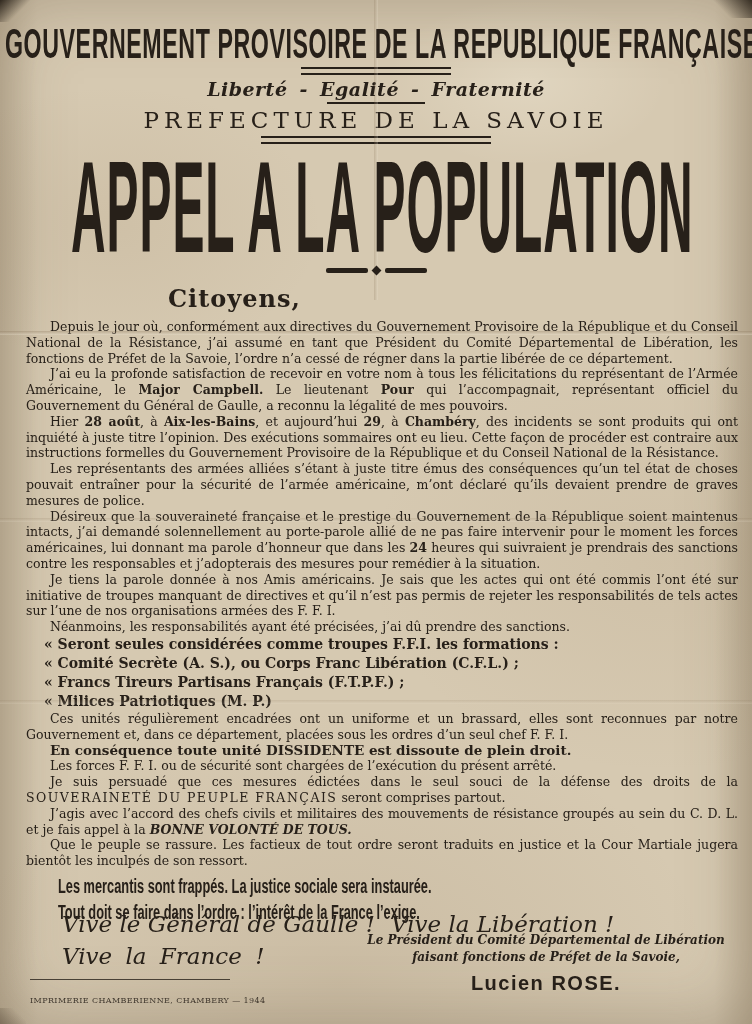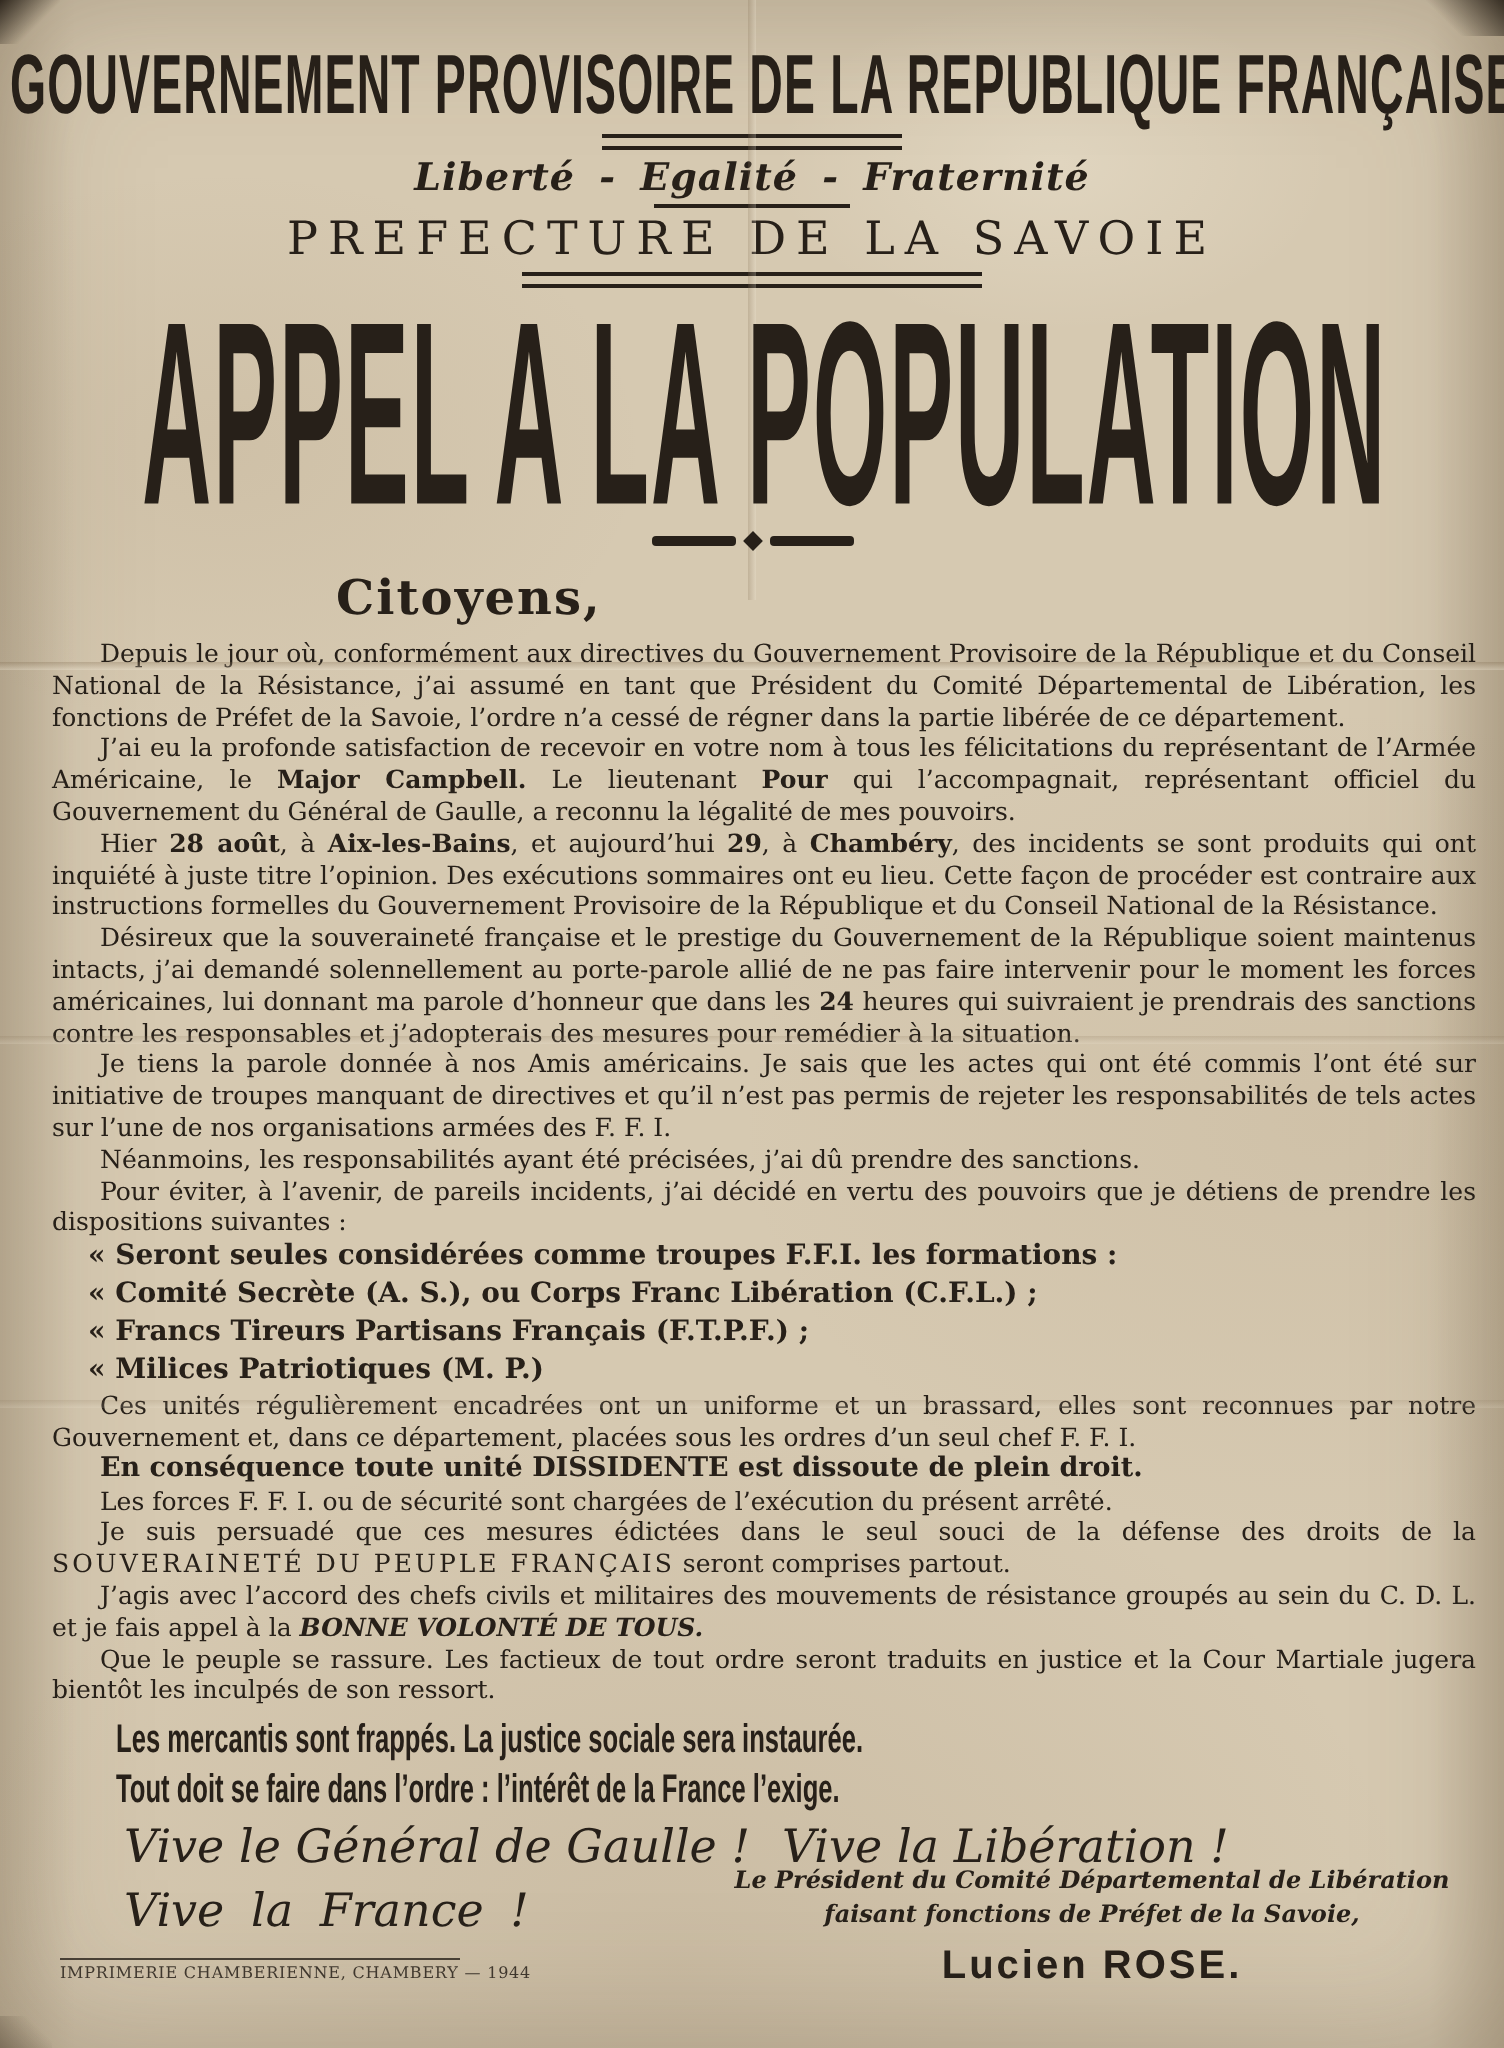--- a/index.html
+++ b/index.html
@@ -59,21 +59,21 @@
 
   .slogans{position:absolute;left:62px;top:910px;font-style:italic;}
   .slogan-row1{font-size:23px;line-height:28px;white-space:nowrap;}
   .slogan-gap{display:inline-block;width:16px;}
   .slogan-row2{font-size:23px;line-height:28px;margin-top:4px;word-spacing:6px;}
 
   .signature{position:absolute;left:355px;top:932px;width:382px;text-align:center;}
   .sig-role{font-style:italic;font-weight:700;font-size:12px;line-height:17px;}
   .sig-name{font-family:"Liberation Sans","DejaVu Sans",sans-serif;font-weight:700;font-size:20px;line-height:29px;margin-top:3px;letter-spacing:1.5px;}
 
-  .imprint{position:absolute;left:30px;top:979px;width:200px;border-top:1.5px solid rgba(39,32,25,0.8);padding-top:2px;text-align:center;font-size:8px;letter-spacing:0.4px;white-space:nowrap;color:rgba(39,32,25,0.85);}
+  .imprint{position:absolute;left:30px;top:979px;width:200px;border-top:1.5px solid rgba(39,32,25,0.8);padding-top:16px;text-align:center;font-size:8px;letter-spacing:0.4px;white-space:nowrap;color:rgba(39,32,25,0.85);}
 </style>
 </head>
 <body>
 
 <div class="page">
 
   <div class="corner-tl"></div>
   <div class="corner-tr"></div>
   <div class="corner-bl"></div>
   <div class="crease-v" style="left:374px;height:300px;"></div>
@@ -99,24 +99,24 @@
       <span class="diamond"></span>
       <span class="bar"></span>
     </div>
 
     <div class="salutation">Citoyens,</div>
 
     <div class="body-block">
         <p class="para"><span>Depuis le jour où, conformément aux directives du Gouvernement Provisoire de la République et du Conseil National de la Résistance, j’ai assumé en tant que Président du Comité Départemental de Libération, les fonctions de Préfet de la Savoie, l’ordre n’a cessé de régner dans la partie libérée de ce département.</span></p>
         <p class="para"><span>J’ai eu la profonde satisfaction de recevoir en votre nom à tous les félicitations du représentant de l’Armée Américaine, le </span><span class="b">Major Campbell.</span><span> Le lieutenant </span><span class="b">Pour</span><span> qui l’accompagnait, représentant officiel du Gouvernement du Général de Gaulle, a reconnu la légalité de mes pouvoirs.</span></p>
         <p class="para"><span>Hier </span><span class="b">28 août</span><span>, à </span><span class="b">Aix-les-Bains</span><span>, et aujourd’hui </span><span class="b">29</span><span>, à </span><span class="b">Chambéry</span><span>, des incidents se sont produits qui ont inquiété à juste titre l’opinion. Des exécutions sommaires ont eu lieu. Cette façon de procéder est contraire aux instructions formelles du Gouvernement Provisoire de la République et du Conseil National de la Résistance.</span></p>
+        <p class="para"><span>Les représentants des armées alliées s’étant à juste titre émus des conséquences qu’un tel état de choses pouvait entraîner pour la sécurité de l’armée américaine, m’ont déclaré qu’ils devaient prendre de graves mesures de police.</span></p>
         <p class="para"><span>Désireux que la souveraineté française et le prestige du Gouvernement de la République soient maintenus intacts, j’ai demandé solennellement au porte-parole allié de ne pas faire intervenir pour le moment les forces américaines, lui donnant ma parole d’honneur que dans les </span><span class="b">24</span><span> heures qui suivraient je prendrais des sanctions contre les responsables et j’adopterais des mesures pour remédier à la situation.</span></p>
         <p class="para"><span>Je tiens la parole donnée à nos Amis américains. Je sais que les actes qui ont été commis l’ont été sur initiative de troupes manquant de directives et qu’il n’est pas permis de rejeter les responsabilités de tels actes sur l’une de nos organisations armées des F. F. I.</span></p>
         <p class="para"><span>Néanmoins, les responsabilités ayant été précisées, j’ai dû prendre des sanctions.</span></p>
-        <p class="para"><span>Pour éviter, à l’avenir, de pareils incidents, j’ai décidé en vertu des pouvoirs que je détiens de prendre les dispositions suivantes :</span></p>
         <p class="para list"><span>« Seront seules considérées comme troupes F.F.I. les formations :</span></p>
         <p class="para list"><span>« Comité Secrète (A. S.), ou Corps Franc Libération (C.F.L.) ;</span></p>
         <p class="para list"><span>« Francs Tireurs Partisans Français (F.T.P.F.) ;</span></p>
         <p class="para list"><span>« Milices Patriotiques (M. P.)</span></p>
         <p class="para"><span>Ces unités régulièrement encadrées ont un uniforme et un brassard, elles sont reconnues par notre Gouvernement et, dans ce département, placées sous les ordres d’un seul chef F. F. I.</span></p>
         <p class="para boldline"><span>En conséquence toute unité DISSIDENTE est dissoute de plein droit.</span></p>
         <p class="para"><span>Les forces F. F. I. ou de sécurité sont chargées de l’exécution du présent arrêté.</span></p>
         <p class="para"><span>Je suis persuadé que ces mesures édictées dans le seul souci de la défense des droits de la </span><span class="c">SOUVERAINETÉ DU PEUPLE FRANÇAIS</span><span> seront comprises partout.</span></p>
         <p class="para"><span>J’agis avec l’accord des chefs civils et militaires des mouvements de résistance groupés au sein du C. D. L. et je fais appel à la </span><span class="b i">BONNE VOLONTÉ DE TOUS.</span></p>
         <p class="para"><span>Que le peuple se rassure. Les factieux de tout ordre seront traduits en justice et la Cour Martiale jugera bientôt les inculpés de son ressort.</span></p>

